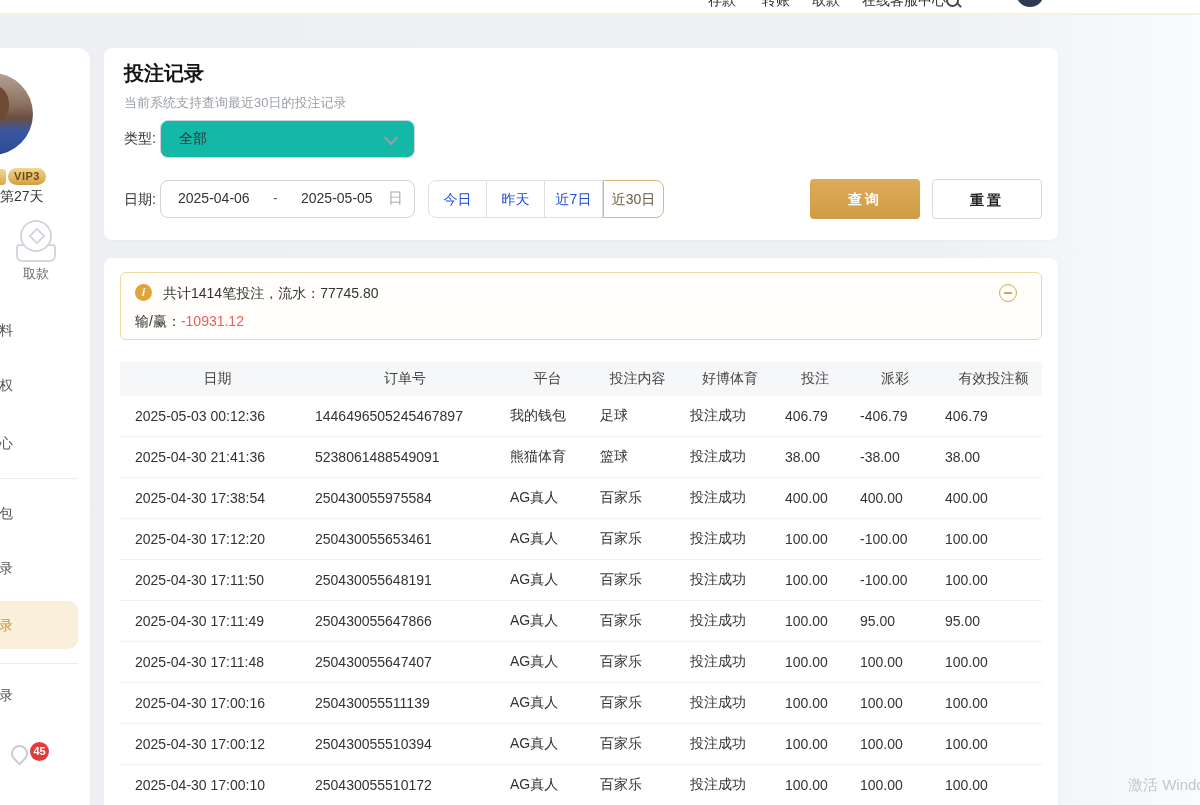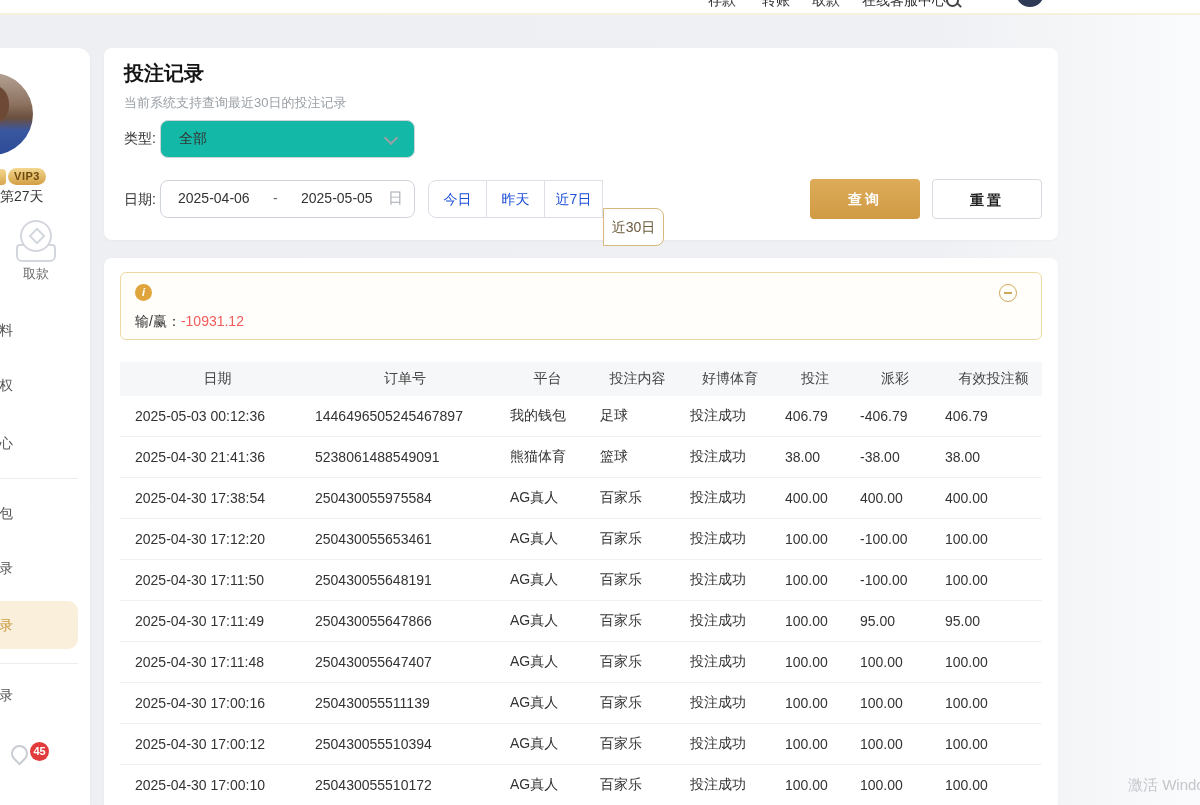--- a/index.html
+++ b/index.html
@@ -67,21 +67,21 @@
   .date-box{position:absolute;left:56px;top:132px;width:253px;height:36px;border:1px solid #cfd3da;
     border-radius:8px;background:#fff;cursor:pointer;}
   .date-start{position:absolute;left:17px;top:9px;font-size:14px;color:#333;}
   .date-sep{position:absolute;left:112px;top:9px;font-size:14px;color:#666;}
   .date-end{position:absolute;left:140px;top:9px;font-size:14px;color:#333;}
   .calendar-icon{position:absolute;right:11px;top:8px;font-size:15px;color:#a8adb5;}
   .quick-group{position:absolute;left:324px;top:132px;height:38px;display:flex;}
   .quick-btn{width:57px;height:36px;line-height:36px;text-align:center;font-size:14px;color:#1d4ed8;
     background:#fff;border:1px solid #dcdfe6;border-left:none;cursor:pointer;}
   .quick-btn:first-child{border-left:1px solid #dcdfe6;border-radius:8px 0 0 8px;}
-  .quick-btn:last-child{border-radius:0 8px 8px 0;width:59px;margin-top:28px;}
+  .quick-btn:last-child{border-radius:0 8px 8px 0;width:59px;}
   .quick-btn.active{border:1px solid #d9b87c;color:#6b5b3e;}
   .btn{position:absolute;top:131px;width:110px;height:40px;border-radius:4px;font-size:14px;
     font-weight:700;letter-spacing:3px;text-align:center;line-height:40px;cursor:pointer;}
   .btn-query{left:706px;background:linear-gradient(180deg,#ddab59,#d09b44);color:#fff;}
   .btn-reset{left:828px;background:#fff;border:1px solid #d6dae0;color:#222;box-sizing:border-box;}
   
   .table-card{left:104px;top:258px;width:954px;height:600px;}
   .summary{position:absolute;left:16px;top:14px;width:920px;height:66px;border:1px solid #eed9a4;
     border-radius:6px;background:#fffefb;}
   .info-icon{position:absolute;left:14px;top:11px;width:17px;height:17px;border-radius:50%;
@@ -185,20 +185,21 @@
       <div class="quick-btn active">近30日</div>
     </div>
 
   <div class="btn btn-query">查询</div>
   <div class="btn btn-reset">重置</div>
 </div>
 
 <div class="card table-card">
   <div class="summary">
     <span class="info-icon">i</span>
+    <span class="summary-line1">共计1414笔投注，流水：77745.80</span>
     <span class="summary-line2"><span>输/赢：</span><span class="loss-value">-10931.12</span></span>
     <span class="collapse-icon"></span>
   </div>
 
   <table class="records">
     <colgroup>
       <col style="width:180px">
         <col style="width:195px">
         <col style="width:90px">
         <col style="width:90px">

